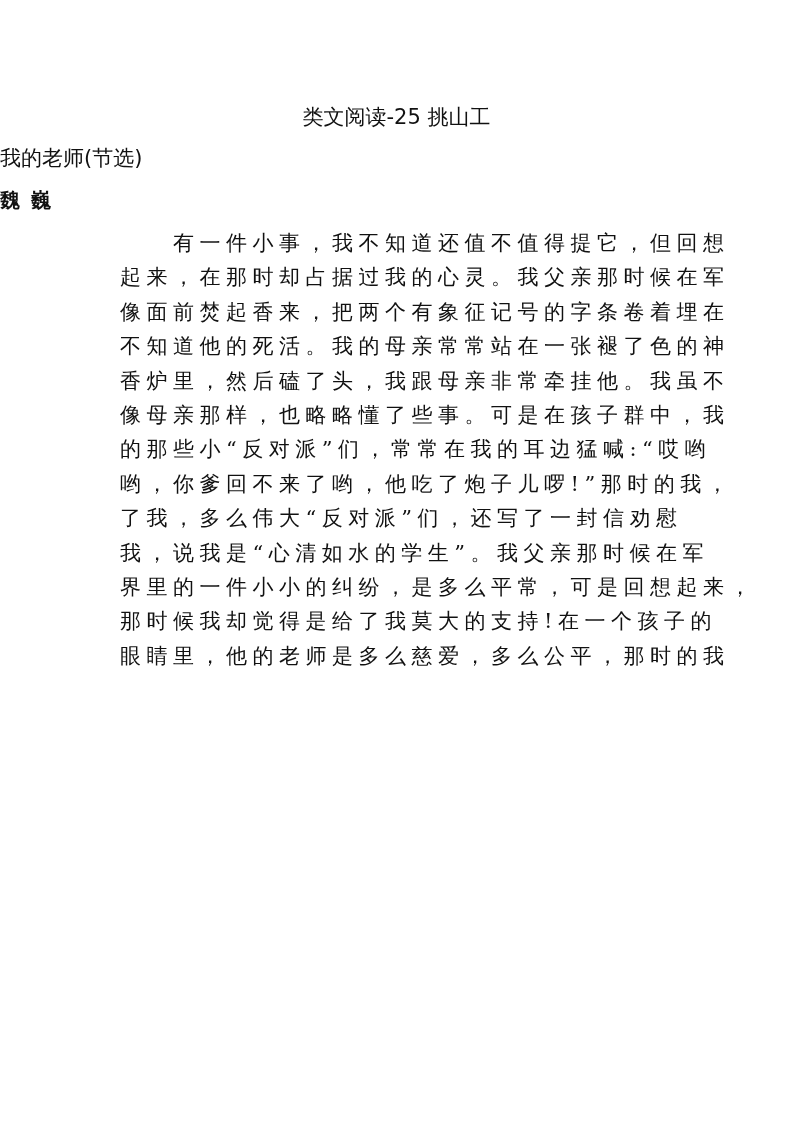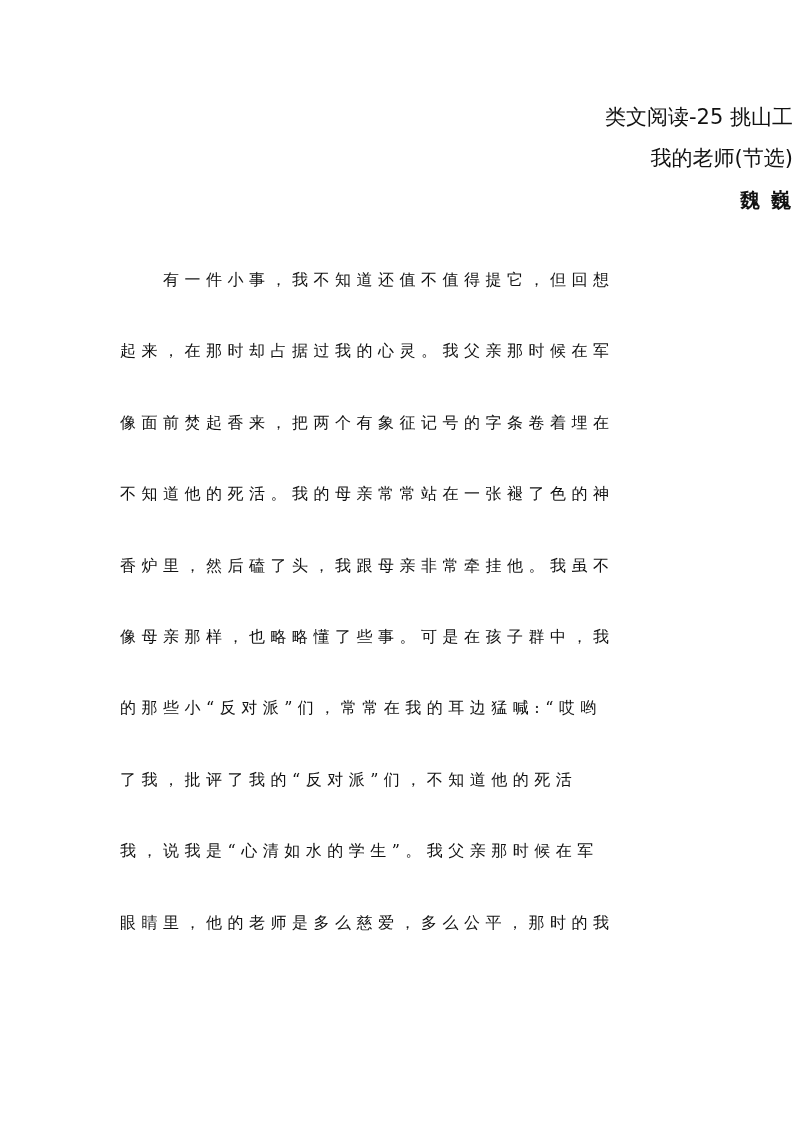--- a/index.html
+++ b/index.html
@@ -1,40 +1,43 @@
 <!DOCTYPE html>
 <html><head>
   <meta charset="utf-8">
   <style>
     html, body { margin: 0; padding: 0; background: #ffffff; }
     body { width: 793px; height: 1122px; position: relative; overflow: hidden;
            font-family: "DejaVu Serif", "Liberation Serif", serif; color: #111; }
     .page { position: absolute; left: 0; top: 0; width: 793px; height: 1122px; background: #fff; }
-    .title { position: absolute; top: 102px; left: 0; width: 793px; text-align: right;
+    .title { position: absolute; top: 102px; left: 0; width: 793px; text-align: center;
              font-family: "DejaVu Sans", "Liberation Sans", sans-serif; font-size: 21px; line-height: 30px; }
-    .subtitle { position: absolute; top: 143px; left: 0; width: 793px; text-align: right;
+    .subtitle { position: absolute; top: 143px; left: 0; width: 793px; text-align: left;
                 font-family: "DejaVu Sans", "Liberation Sans", sans-serif; font-size: 21px; line-height: 30px; }
-    .author { position: absolute; top: 185px; left: 0; width: 793px; text-align: right;
+    .author { position: absolute; top: 185px; left: 0; width: 793px; text-align: left;
               font-family: "DejaVu Sans", "Liberation Sans", sans-serif; font-size: 20px; line-height: 30px; font-weight: bold; letter-spacing: 2px; }
     .body { position: absolute; top: 226px; left: 120px; width: 560px; }
-    .line { font-size: 16px; line-height: 34.4px; height: 34.4px; white-space: nowrap;
-            letter-spacing: 5.5px; margin-top: 37px; }
+    .line { font-size: 21px; line-height: 34.4px; height: 34.4px; white-space: nowrap;
+            letter-spacing: 5.5px; }
   </style>
 </head>
 <body>
 
 <div class="page">
   <div class="title">类文阅读-25 挑山工</div>
   <div class="subtitle">我的老师(节选)</div>
   <div class="author">魏 巍</div>
   <div class="body">
     <div class="line">　　有一件小事，我不知道还值不值得提它，但回想</div>
     <div class="line">起来，在那时却占据过我的心灵。我父亲那时候在军</div>
     <div class="line">像面前焚起香来，把两个有象征记号的字条卷着埋在</div>
     <div class="line">不知道他的死活。我的母亲常常站在一张褪了色的神</div>
     <div class="line">香炉里，然后磕了头，我跟母亲非常牵挂他。我虽不</div>
     <div class="line">像母亲那样，也略略懂了些事。可是在孩子群中，我</div>
     <div class="line">的那些小“反对派”们，常常在我的耳边猛喊:“哎哟</div>
-    <div class="line">了我，批评了我的“反对派”们，不知道他的死活</div>
+    <div class="line">哟，你爹回不来了哟，他吃了炮子儿啰!”那时的我，</div>
+    <div class="line">了我，多么伟大“反对派”们，还写了一封信劝慰</div>
     <div class="line">我，说我是“心清如水的学生”。我父亲那时候在军</div>
+    <div class="line">界里的一件小小的纠纷，是多么平常，可是回想起来，</div>
+    <div class="line">那时候我却觉得是给了我莫大的支持!在一个孩子的</div>
     <div class="line">眼睛里，他的老师是多么慈爱，多么公平，那时的我</div>
   </div>
 </div>
 
 </body></html>

